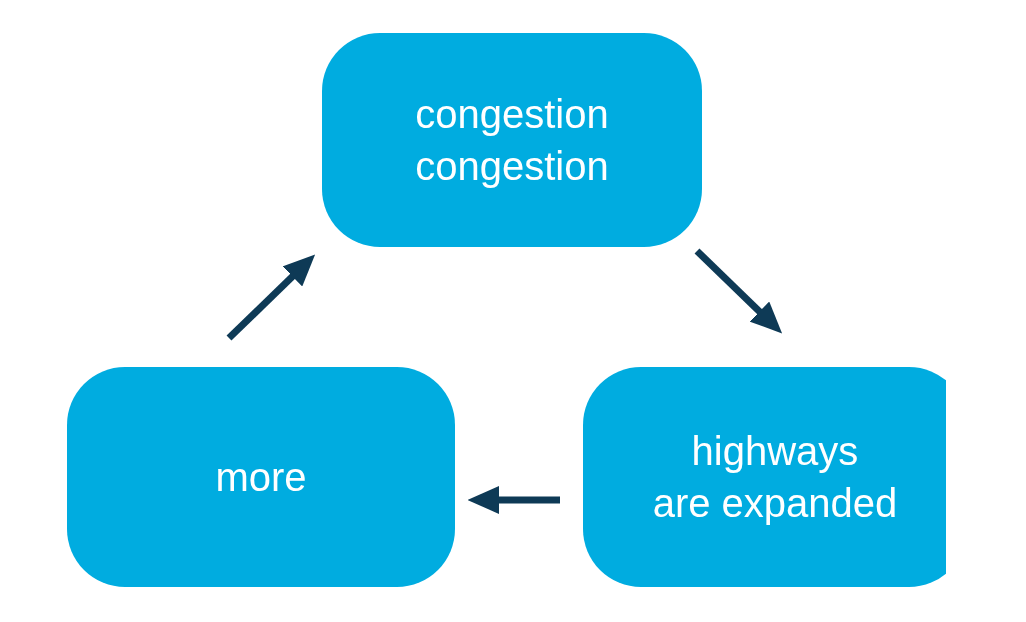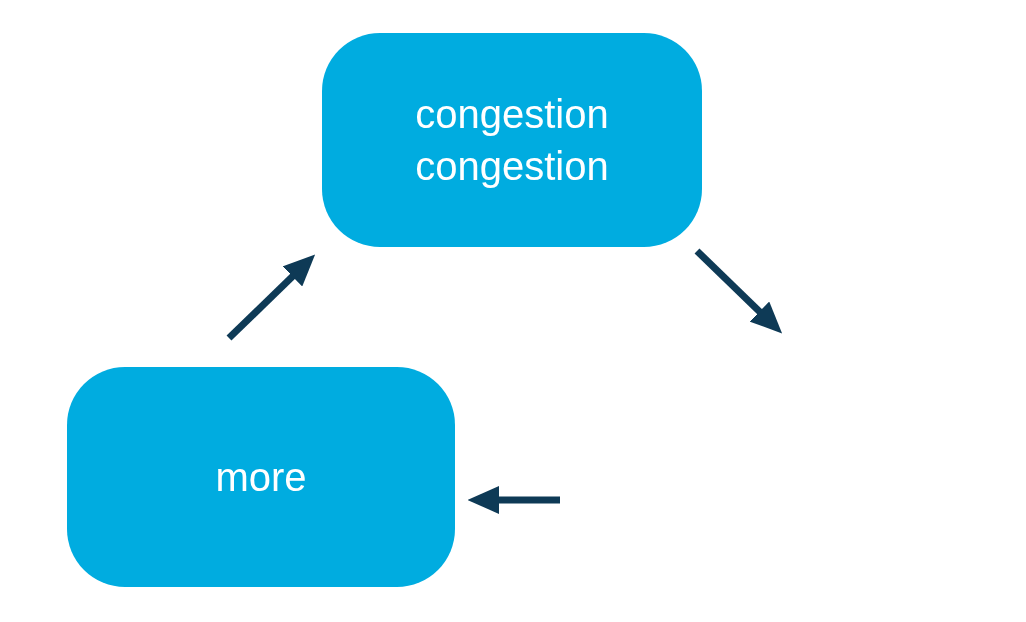--- a/index.html
+++ b/index.html
@@ -53,20 +53,24 @@
 </head>
 <body>
 
 <div class="canvas">
 
   <div class="node node-congestion">
     <span>congestion</span>
     <span>congestion</span>
   </div>
 
+  <div class="node node-highways">
+    <span>highways</span>
+    <span>are expanded</span>
+  </div>
 
   <div class="node node-drive">
     <span>more</span>
   </div>
 
   <svg class="arrow-layer" viewBox="0 0 1026 622" aria-hidden="true">
     <defs>
       <marker id="ah" viewBox="0 0 4.5 4" markerWidth="4.5" markerHeight="4" refX="0.3" refY="2" orient="auto" markerUnits="strokeWidth">
         <path class="arrow-head" d="M0,0 L4.5,2 L0,4 Z"></path>
       </marker>

